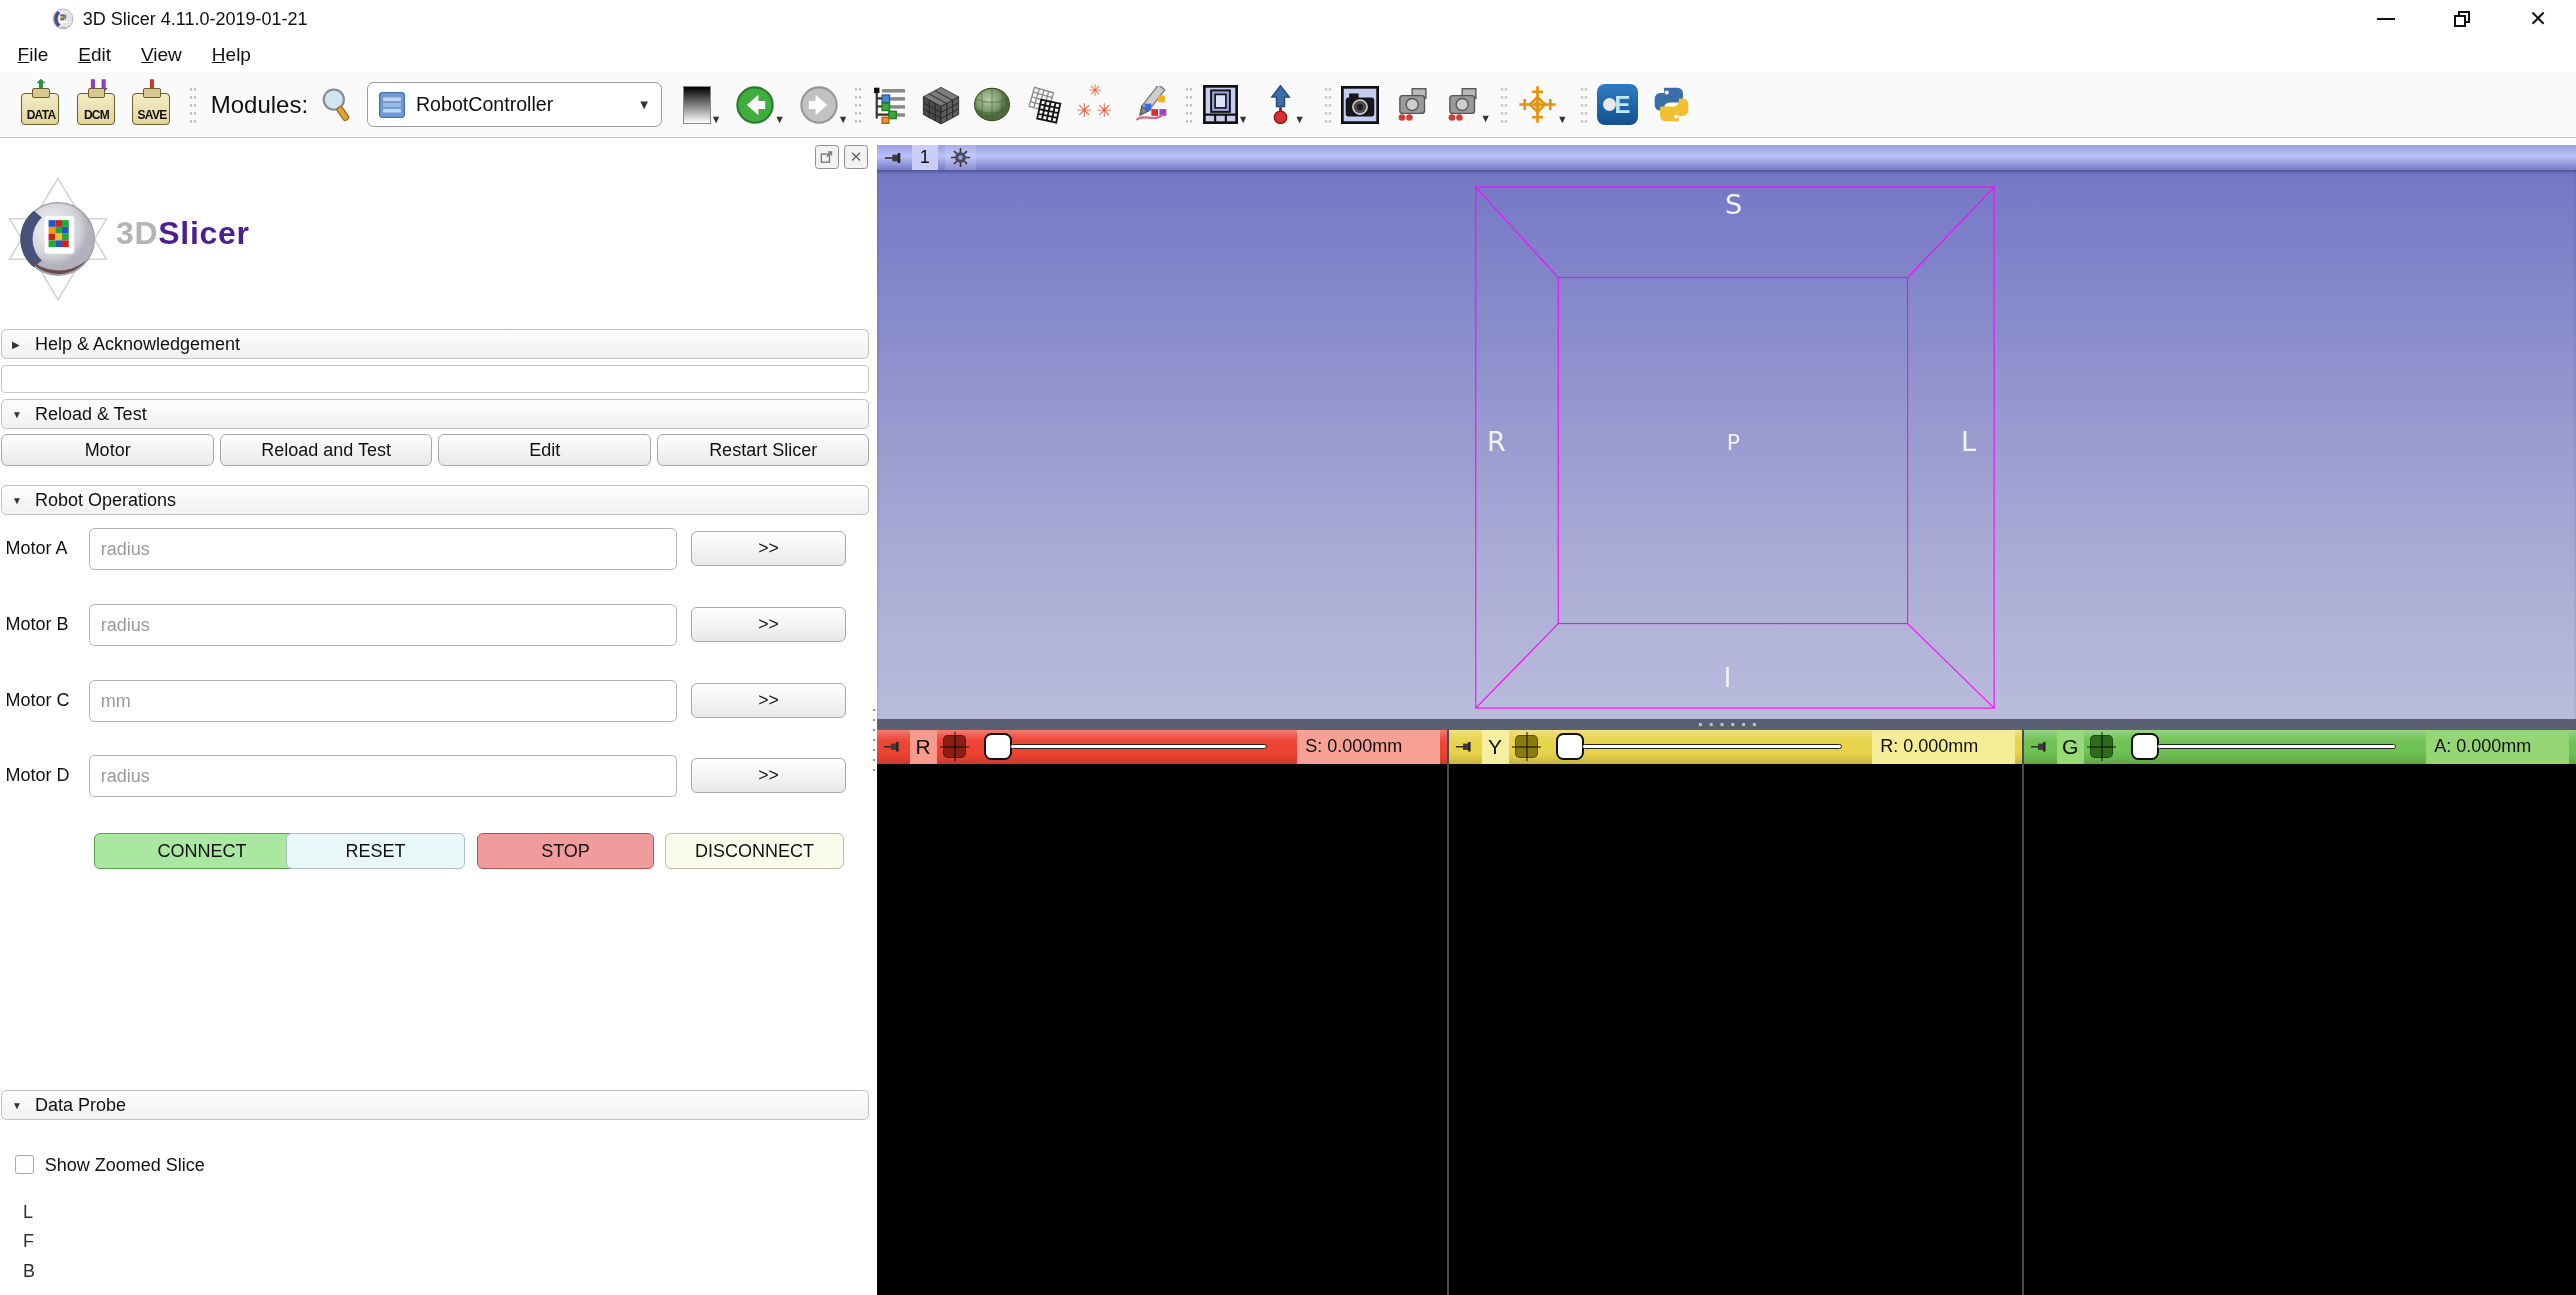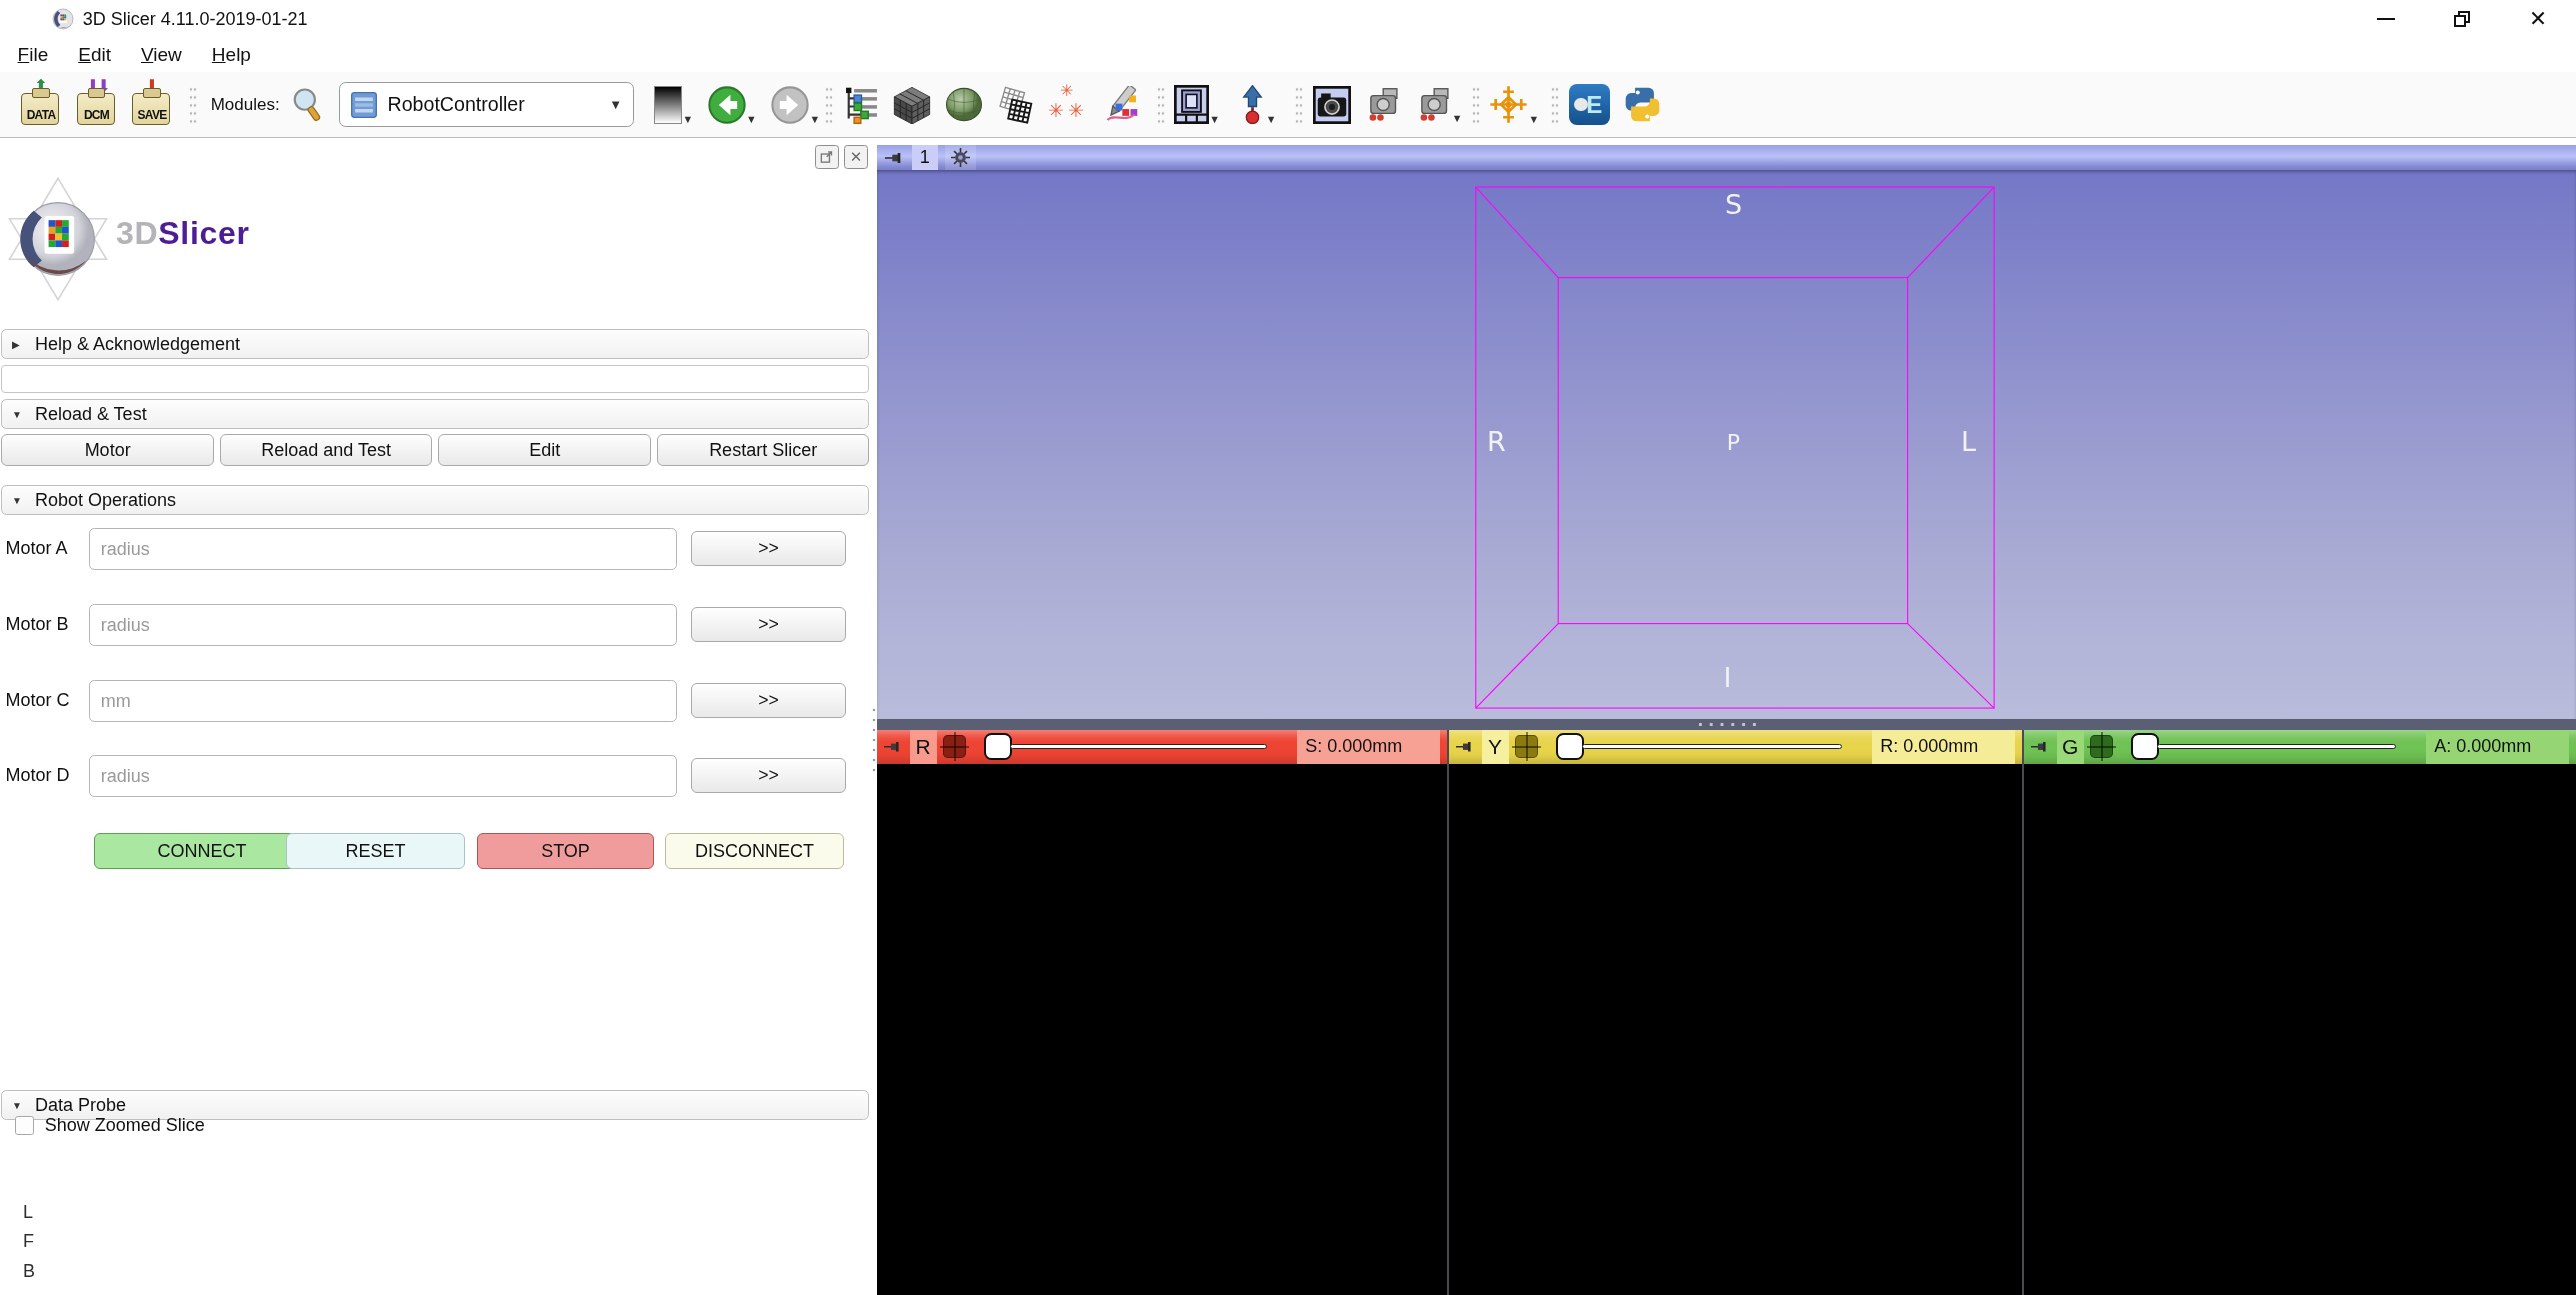--- a/index.html
+++ b/index.html
@@ -32,21 +32,21 @@
   .tb-item { margin-right:13.5px; flex:none; display:flex; align-items:center; justify-content:center; position:relative; }
   .tb-sep { width:8px; height:42px; margin:0 9.5px 0 2.7px; flex:none;
             background-image:radial-gradient(circle,#b5b5b5 1.4px,transparent 1.6px);
             background-size:4px 8px; background-position:0 1.4px; }
   .tb-doc { width:42px; height:45px; position:relative; }
   .tb-doc .pad { position:absolute; left:1.4px; top:10.8px; width:38px; height:32px; background:linear-gradient(#f4ecc8,#e2d49c); border:1.4px solid #6b5d2a; border-radius:4px; }
   .tb-doc .clip { position:absolute; left:12px; top:6px; width:17.6px; height:9.5px; background:#d9c98e; border:1.4px solid #6b5d2a; border-radius:2px; }
   .tb-doc .doclabel { position:absolute; left:0; right:0; bottom:5.4px; text-align:center; font-size:12px; font-weight:bold; letter-spacing:-0.7px; color:#111; }
   .tb-doc .arr { position:absolute; left:0; right:0; top:-4px; text-align:center; font-size:17.6px; line-height:17.6px; }
   .arr.green { color:#2e8f4a; } .arr.purple { color:#8b3fc6; letter-spacing:-4px; } .arr.red { color:#cc3b1f; }
-  .modules-label { font-size:17px; margin:0 10.8px 0 4px; }
+  .modules-label { font-size:24px; margin:0 10.8px 0 4px; }
   .module-combo { width:295px; height:45px; border:1.4px solid #9a9a9a; border-radius:6.8px; background:#fff; display:flex; align-items:center; padding:0 10.8px; }
   .module-combo .mtext { margin-left:10.8px; font-size:19.6px; }
   .module-combo .carrow { margin-left:auto; font-size:13px; color:#333; }
   .grad-icon { width:28px; height:38px; background:linear-gradient(#000,#fff); border:0.7px solid #888; }
   .mini-arrow { position:absolute; right:-10.8px; bottom:-1.4px; font-size:10.8px; color:#333; }
   .ext-icon { width:41px; height:41px; border-radius:8px; background:linear-gradient(#2e7cc4,#14508c); display:flex; align-items:center; justify-content:center; position:relative; }
   .ext-icon .knob { position:absolute; left:5.4px; top:13.5px; width:13.5px; height:13.5px; border-radius:50%; background:#e8e8e8; }
   .ext-icon .eltr { margin-left:9.5px; font-size:24px; font-weight:bold; color:#bfe8f0; }
   .ast-icon { width:41px; height:41px; position:relative; color:#e85c3a; }
   .ast-icon span { position:absolute; font-size:16px; }
@@ -79,21 +79,21 @@
   .reload-btn-row .btn { flex:1; }
   .robot-header { top:346px; }
   .motor-row { position:absolute; left:0; width:871px; height:42px; }
   .motor-row .mlabel { position:absolute; left:5.4px; top:9.5px; font-size:18px; }
   .motor-row input { position:absolute; left:89px; top:0; width:588px; height:42px; border:1.4px solid #b5b5b5; border-radius:5.4px; font-size:18px; padding:0 10.8px; font-family:inherit; color:#111; background:#fff; }
   .motor-row input::placeholder { color:#9a9a9a; }
   .motor-row .send { position:absolute; left:691px; top:3.4px; width:155px; height:35px; font-size:17.6px; }
   .action-row { position:absolute; left:0; top:694px; width:871px; height:36px; }
   .action-btn { position:absolute; top:0; height:36px; border:1.4px solid; border-radius:6px; display:flex; align-items:center; justify-content:center; font-size:18px; color:#111; }
   .dataprobe-header { top:951px; }
-  .cb-row { position:absolute; left:15px; top:976px; display:flex; align-items:center; }
+  .cb-row { position:absolute; left:15px; top:1016px; display:flex; }
   .cb { width:19px; height:19px; border:1.4px solid #a8a8a8; border-radius:2.7px; background:#fdfdfd; flex:none; }
   .cb-label { margin-left:10.8px; font-size:18px; }
   .probe-letter { position:absolute; left:23px; font-size:18px; color:#2e2e2e; }
 
   
   .views { flex:1; display:flex; flex-direction:column; min-width:0; background:#fff; padding-top:6px; }
   .view3d-header { height:25px; display:flex; align-items:center; padding-left:8px; gap:6.8px;
                    background:linear-gradient(#99a0e6,#bac1f6 45%,#868cd4 85%,#7a7fc4); }
   .tab-badge { width:26px; height:25px; background:#c9cdf8; display:flex; align-items:center; justify-content:center; font-size:18px; color:#111; }
   .hdr-btn { width:31px; height:25px; display:flex; align-items:center; justify-content:center; background:rgba(255,255,255,0.15); }

